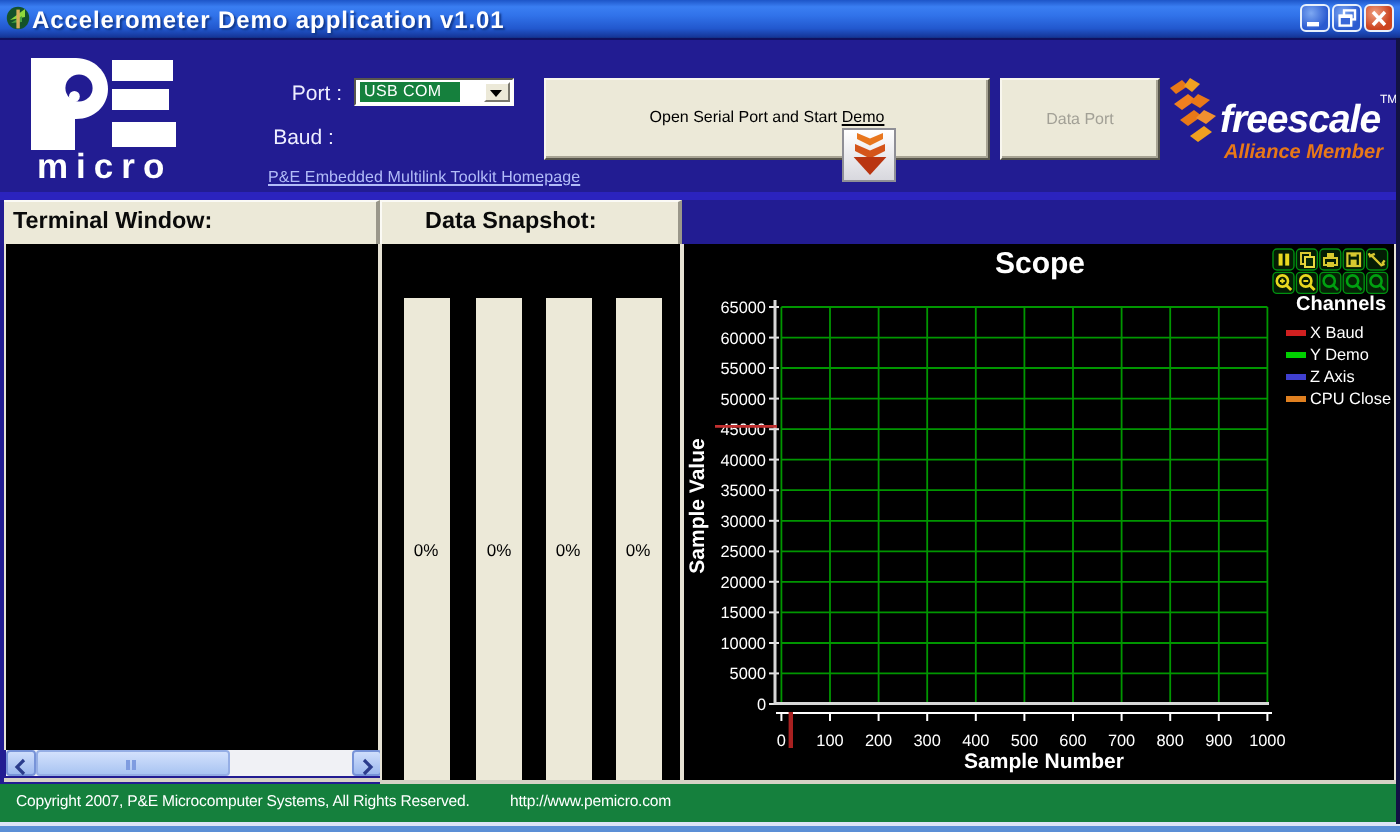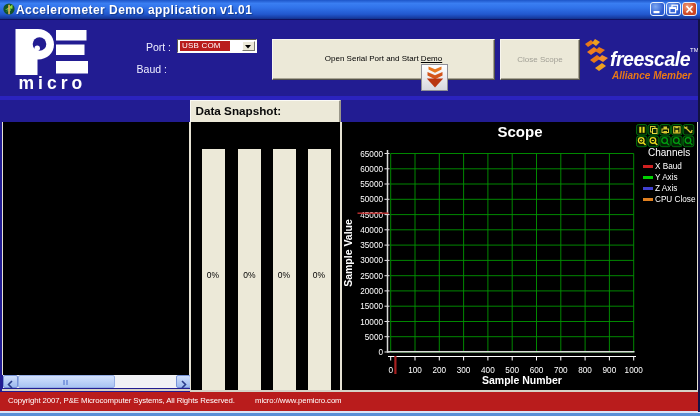--- a/index.html
+++ b/index.html
@@ -9,21 +9,21 @@
 #title{left:0;top:0;width:700px;height:19px;background:linear-gradient(#1d55c8 0%,#3a7ef2 18%,#3173ea 40%,#2258ce 75%,#16389c 96%,#123082 100%)}
 #titletxt{left:16px;top:2.5px;color:#fff;font-size:12px;font-weight:bold;letter-spacing:0.45px;text-shadow:1px 1px 1px #12388a}
 .wbtn{top:2px;width:15px;height:14px;border-radius:3px;border:1px solid #e8f0fc;font-size:9px}
 #bmin{left:650px;background:radial-gradient(circle at 35% 30%,#7da8f2,#2a5ad0 70%)}
 #bmax{left:666px;background:radial-gradient(circle at 35% 30%,#7da8f2,#2a5ad0 70%)}
 #bclose{left:682px;background:radial-gradient(circle at 35% 30%,#f0a080,#cc4420 65%)}
 
 .hdr{top:100px;height:22px;background:#ece9d8;color:#0a0a0a;font-size:11.7px;font-weight:bold;line-height:20.5px;border-right:2px solid #9a978a;border-top:1px solid #fbfaf5}
 .body{top:122px;background:#000}
 #blueband{left:0;top:96px;width:700px;height:4px;background:#2b23be}
-#statusbar{left:0;top:392px;width:700px;height:18.5px;background:#b91c1c;color:#fff;font-size:7.8px;letter-spacing:-0.1px}
+#statusbar{left:0;top:392px;width:700px;height:18.5px;background:#15803d;color:#fff;font-size:7.8px;letter-spacing:-0.1px}
 #botline{left:0;top:410.5px;width:700px;height:2px;background:#dde4f6}
 #botstrip{left:0;top:412.5px;width:700px;height:3.5px;background:#5b8fd6}
 #rightedge{left:698px;top:19px;width:2px;height:393px;background:#121244}
 .bar{top:149px;height:240.5px;width:23px;background:#ece9d8;color:#000;font-size:8.5px;text-align:center}
 .pct{position:absolute;top:120.5px;left:0;width:100%}
 .combo{background:#fff;border-top:1.5px solid #58564e;border-left:1.5px solid #58564e;border-bottom:1.5px solid #fdfdf8;border-right:1.5px solid #fdfdf8}
 .cbtn{position:absolute;right:1px;top:1px;bottom:1px;width:13px;background:#ece9d8;border:1px solid #fff;border-right-color:#7a786e;border-bottom-color:#7a786e;color:#000;text-align:center}
 .cbtn svg{display:block;margin:auto;position:absolute;left:0;right:0;top:0;bottom:0}
 .lbl{color:#eef;font-size:10.5px}
 .xpbtn{background:#ece9d8;border:1px solid #f8f6ee;border-right-color:#55534a;border-bottom-color:#55534a;box-shadow:inset -1px -1px 0 #a8a494;font-size:8px;color:#000;text-align:center}
@@ -60,31 +60,32 @@
    <circle cx="23.2" cy="21.2" r="2.7" fill="#fff"></circle>
    <path d="M21 22 L20 24.5 L23 24 Z" fill="#fff"></path>
    <rect x="42" y="3" width="30.5" height="10.5" fill="#fff"></rect>
    <rect x="42" y="17.5" width="28.5" height="10.5" fill="#fff"></rect>
    <rect x="42" y="34" width="32" height="12.5" fill="#fff"></rect>
    <text x="4.5" y="62" font-family="Liberation Sans" font-size="17.5" font-weight="bold" letter-spacing="4" fill="#fff">micro</text>
  </svg>
 
  <div class="abs lbl" style="left:130px;top:40.5px;width:41px;text-align:right">Port&nbsp;:</div>
  <div class="abs combo" style="left:177px;top:38.5px;width:80px;height:14px">
-   <div class="abs" style="left:2px;top:1px;width:50px;height:10.5px;background:#b91c1c;color:#fff;font-size:8px;line-height:10.5px;padding-left:2px;letter-spacing:0.2px">USB COM</div>
+   <div class="abs" style="left:2px;top:1px;width:50px;height:10.5px;background:#15803d;color:#fff;font-size:8px;line-height:10.5px;padding-left:2px;letter-spacing:0.2px">USB COM</div>
    <div class="cbtn">
         <svg width="11" height="10">
           <path d="M2 4 L8 4 L5 7.5 Z" fill="#000"></path>
         </svg>
       </div>
  </div>
  <div class="abs lbl" style="left:130px;top:63px;width:43.5px;text-align:center">Baud&nbsp;:</div>
+ <div class="abs" style="left:134px;top:83.5px;font-size:8px;letter-spacing:0.05px;color:#b2bcf8;text-decoration:underline">P&amp;E Embedded Multilink Toolkit Homepage</div>
 
  <div class="abs xpbtn" style="left:272px;top:39px;width:223px;height:41px;line-height:38px">Open Serial Port and Start <span style="text-decoration:underline">Demo</span></div>
- <div class="abs xpbtn" style="left:500px;top:39px;width:80px;height:41px;line-height:40px;color:#a2a096">Close Scope</div>
+ <div class="abs xpbtn" style="left:500px;top:39px;width:80px;height:41px;line-height:40px;color:#a2a096">Data Port</div>
 
  <div class="abs" style="left:421px;top:64px;width:26.5px;height:27px;background:linear-gradient(#ffffff,#d8d8de);border:1px solid #8f8f96">
   <svg width="24" height="25" style="position:absolute;left:0.5px;top:0px">
     <path d="M5.5 1.5 L12 4.2 L18.5 1.5 L18.5 4.5 L12 7.8 L5.5 4.5 Z" fill="#e8761e"></path>
     <path d="M4.5 7 L12 10.2 L19.5 7 L19.5 10.5 L12 14.3 L4.5 10.5 Z" fill="#d4541a"></path>
     <path d="M3.8 13.5 L20.2 13.5 L12 22.5 Z" fill="#b93511"></path>
   </svg>
  </div>
 
  <svg class="abs" style="left:583px;top:38px" width="115" height="44" viewBox="0 0 115 44">
@@ -97,37 +98,38 @@
      <path d="M19 17 L25 20 L20 24 L15 21 Z" fill="#f09030"></path>
      <path d="M12 30 L19 25 L23 28 L16 33 Z" fill="#f0a020"></path>
    </g>
    <text x="27" y="28" font-family="Liberation Sans" font-size="19.5" font-weight="bold" font-style="italic" fill="#fff" letter-spacing="-0.5">freescale</text>
    <text x="107" y="13.5" font-family="Liberation Sans" font-size="6" fill="#fff">TM</text>
    <text x="29" y="41" font-family="Liberation Sans" font-size="10" font-weight="bold" font-style="italic" fill="#e87818">Alliance Member</text>
  </svg>
 
  <div id="blueband" class="abs"></div>
 
+ <div class="abs hdr" style="left:1.5px;width:188px;padding-left:5px">Terminal Window:</div>
  <div class="abs body" style="left:1.5px;width:188.5px;height:253px;border-left:1px solid #e6e2d4;border-right:1.5px solid #e6e2d4"></div>
 
  <div class="abs" style="left:2.5px;top:375px;width:188px;height:13px;background:#f0f1f5">
    <div class="abs" style="left:0;top:0;width:15px;height:13px;background:linear-gradient(#cfdefc,#9db9ee);border:1px solid #7793d8;border-radius:2px"><svg width="13" height="11">
           <path d="M8 2 L4.5 5.5 L8 9" stroke="#2b3c8c" stroke-width="1.6" fill="none"></path>
         </svg></div>
    <div class="abs" style="left:15.5px;top:0;width:97px;height:13px;background:linear-gradient(#d3e1fd,#a9c4f2);border:1px solid #95aee5;border-radius:2px">
      <div class="abs" style="left:44px;top:3.5px;width:1.5px;height:5px;background:#7f9ce0"></div>
      <div class="abs" style="left:47px;top:3.5px;width:1.5px;height:5px;background:#7f9ce0"></div>
    </div>
    <div class="abs" style="left:173px;top:0;width:15px;height:13px;background:linear-gradient(#cfdefc,#9db9ee);border:1px solid #7793d8;border-radius:2px"><svg width="13" height="11">
           <path d="M5 2 L8.5 5.5 L5 9" stroke="#2b3c8c" stroke-width="1.6" fill="none"></path>
         </svg></div>
  </div>
  <div class="abs" style="left:1.5px;top:388.5px;width:188.5px;height:2.5px;background:#d6d2c6"></div>
 
- <div class="abs hdr" style="left:189.5px;width:151px;padding-left:5px;border-left:1.5px solid #fbfaf5">Data Snapshot:</div>
+ <div class="abs hdr" style="left:189.5px;width:151px;padding-left:22px;border-left:1.5px solid #fbfaf5">Data Snapshot:</div>
  <div class="abs body" style="left:190px;width:151px;height:267.5px;border-left:1.5px solid #e6e2d4;border-right:1.5px solid #e6e2d4"></div>
  <div class="abs bar" style="left:201.5px">
       <div class="pct">0%</div>
     </div>
  <div class="abs bar" style="left:238px">
       <div class="pct">0%</div>
     </div>
  <div class="abs bar" style="left:272.5px">
       <div class="pct">0%</div>
     </div>
@@ -223,25 +225,25 @@
    <line x1="44.5" y1="28" x2="44.5" y2="230.5" stroke="#d8d8d8" stroke-width="1.5"></line>
    <line x1="44" y1="229.8" x2="291.5" y2="229.8" stroke="#d8d8d8" stroke-width="1.5"></line>
    <line x1="45" y1="234.5" x2="293" y2="234.5" stroke="#fff" stroke-width="1"></line>
 
    <line x1="14.5" y1="91.2" x2="45.5" y2="91.2" stroke="#c23030" stroke-width="1.4"></line>
    <rect x="51.3" y="234" width="2.2" height="18" fill="#a82020"></rect>
    <text x="9" y="131" font-size="10.5" font-weight="bold" fill="#fff" text-anchor="middle" font-family="Liberation Sans" transform="rotate(-90 9 131)">Sample Value</text>
    <text x="179" y="262" font-size="10.5" font-weight="bold" fill="#fff" text-anchor="middle" font-family="Liberation Sans">Sample Number</text>
  </svg>
 
- <div class="abs" style="left:648px;top:146.5px;color:#fff;font-size:10px;font-weight:normal">Channels</div>
+ <div class="abs" style="left:648px;top:146.5px;color:#fff;font-size:10px;font-weight:bold">Channels</div>
  <div class="abs" style="left:643px;top:165.2px;width:10px;height:3px;background:#d02020"></div>
  <div class="abs" style="left:655px;top:162px;color:#fff;font-size:8.2px">X Baud</div>
  <div class="abs" style="left:643px;top:176.2px;width:10px;height:3px;background:#00d000"></div>
- <div class="abs" style="left:655px;top:173px;color:#fff;font-size:8.2px">Y Axis</div>
+ <div class="abs" style="left:655px;top:173px;color:#fff;font-size:8.2px">Y Demo</div>
  <div class="abs" style="left:643px;top:187.2px;width:10px;height:3px;background:#4040d0"></div>
  <div class="abs" style="left:655px;top:184px;color:#fff;font-size:8.2px">Z Axis</div>
  <div class="abs" style="left:643px;top:198.2px;width:10px;height:3px;background:#e08020"></div>
  <div class="abs" style="left:655px;top:195px;color:#fff;font-size:8.2px">CPU Close</div>
 
  <svg class="abs" style="left:635.5px;top:124px" width="62" height="24" viewBox="0 0 62 24">
   <g>
    <rect x="0.5" y="0.5" width="10.5" height="10.5" rx="2" fill="#041c04" stroke="#009010" stroke-width="0.7"></rect>
    <rect x="12.2" y="0.5" width="10.5" height="10.5" rx="2" fill="#041c04" stroke="#009010" stroke-width="0.7"></rect>
    <rect x="23.9" y="0.5" width="10.5" height="10.5" rx="2" fill="#041c04" stroke="#009010" stroke-width="0.7"></rect>
@@ -284,18 +286,18 @@
         <line x1="30.6" y1="18.6" x2="33" y2="21"></line>
    <circle cx="40.3" cy="16.5" r="2.8"></circle>
         <line x1="42.3" y1="18.6" x2="44.7" y2="21"></line>
    <circle cx="52" cy="16.5" r="2.8"></circle>
         <line x1="54" y1="18.6" x2="56.4" y2="21"></line>
   </g>
  </svg>
 
  <div id="statusbar" class="abs">
       <span style="position:absolute;left:8px;top:3.8px">Copyright 2007, P&amp;E Microcomputer Systems, All Rights Reserved.</span>
-      <span style="position:absolute;left:255px;top:3.8px">micro://www.pemicro.com</span>
+      <span style="position:absolute;left:255px;top:3.8px">http://www.pemicro.com</span>
     </div>
  <div id="botline" class="abs"></div>
  <div id="botstrip" class="abs"></div>
  <div id="rightedge" class="abs"></div>
 </div>
 
 </body></html>

